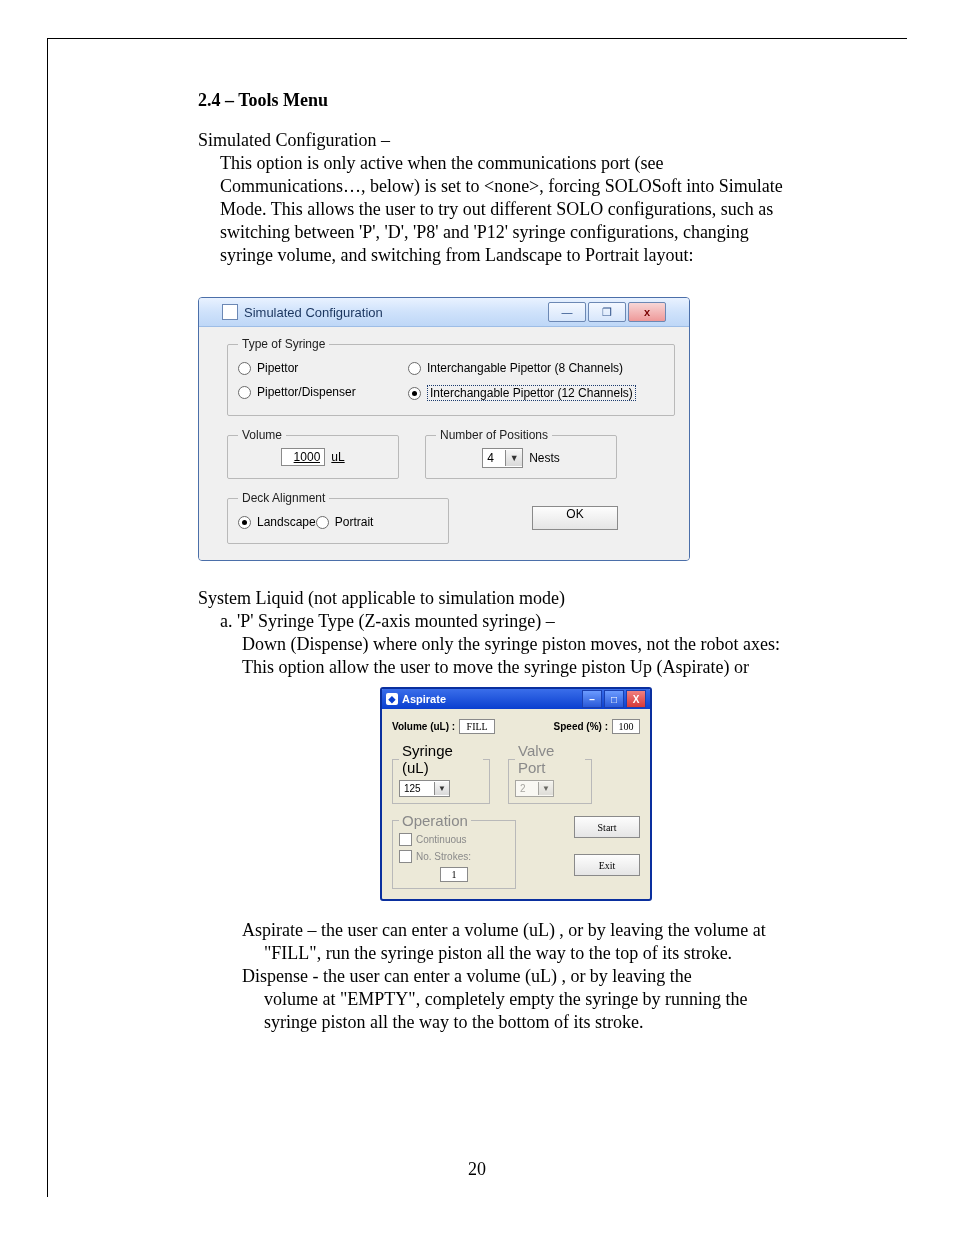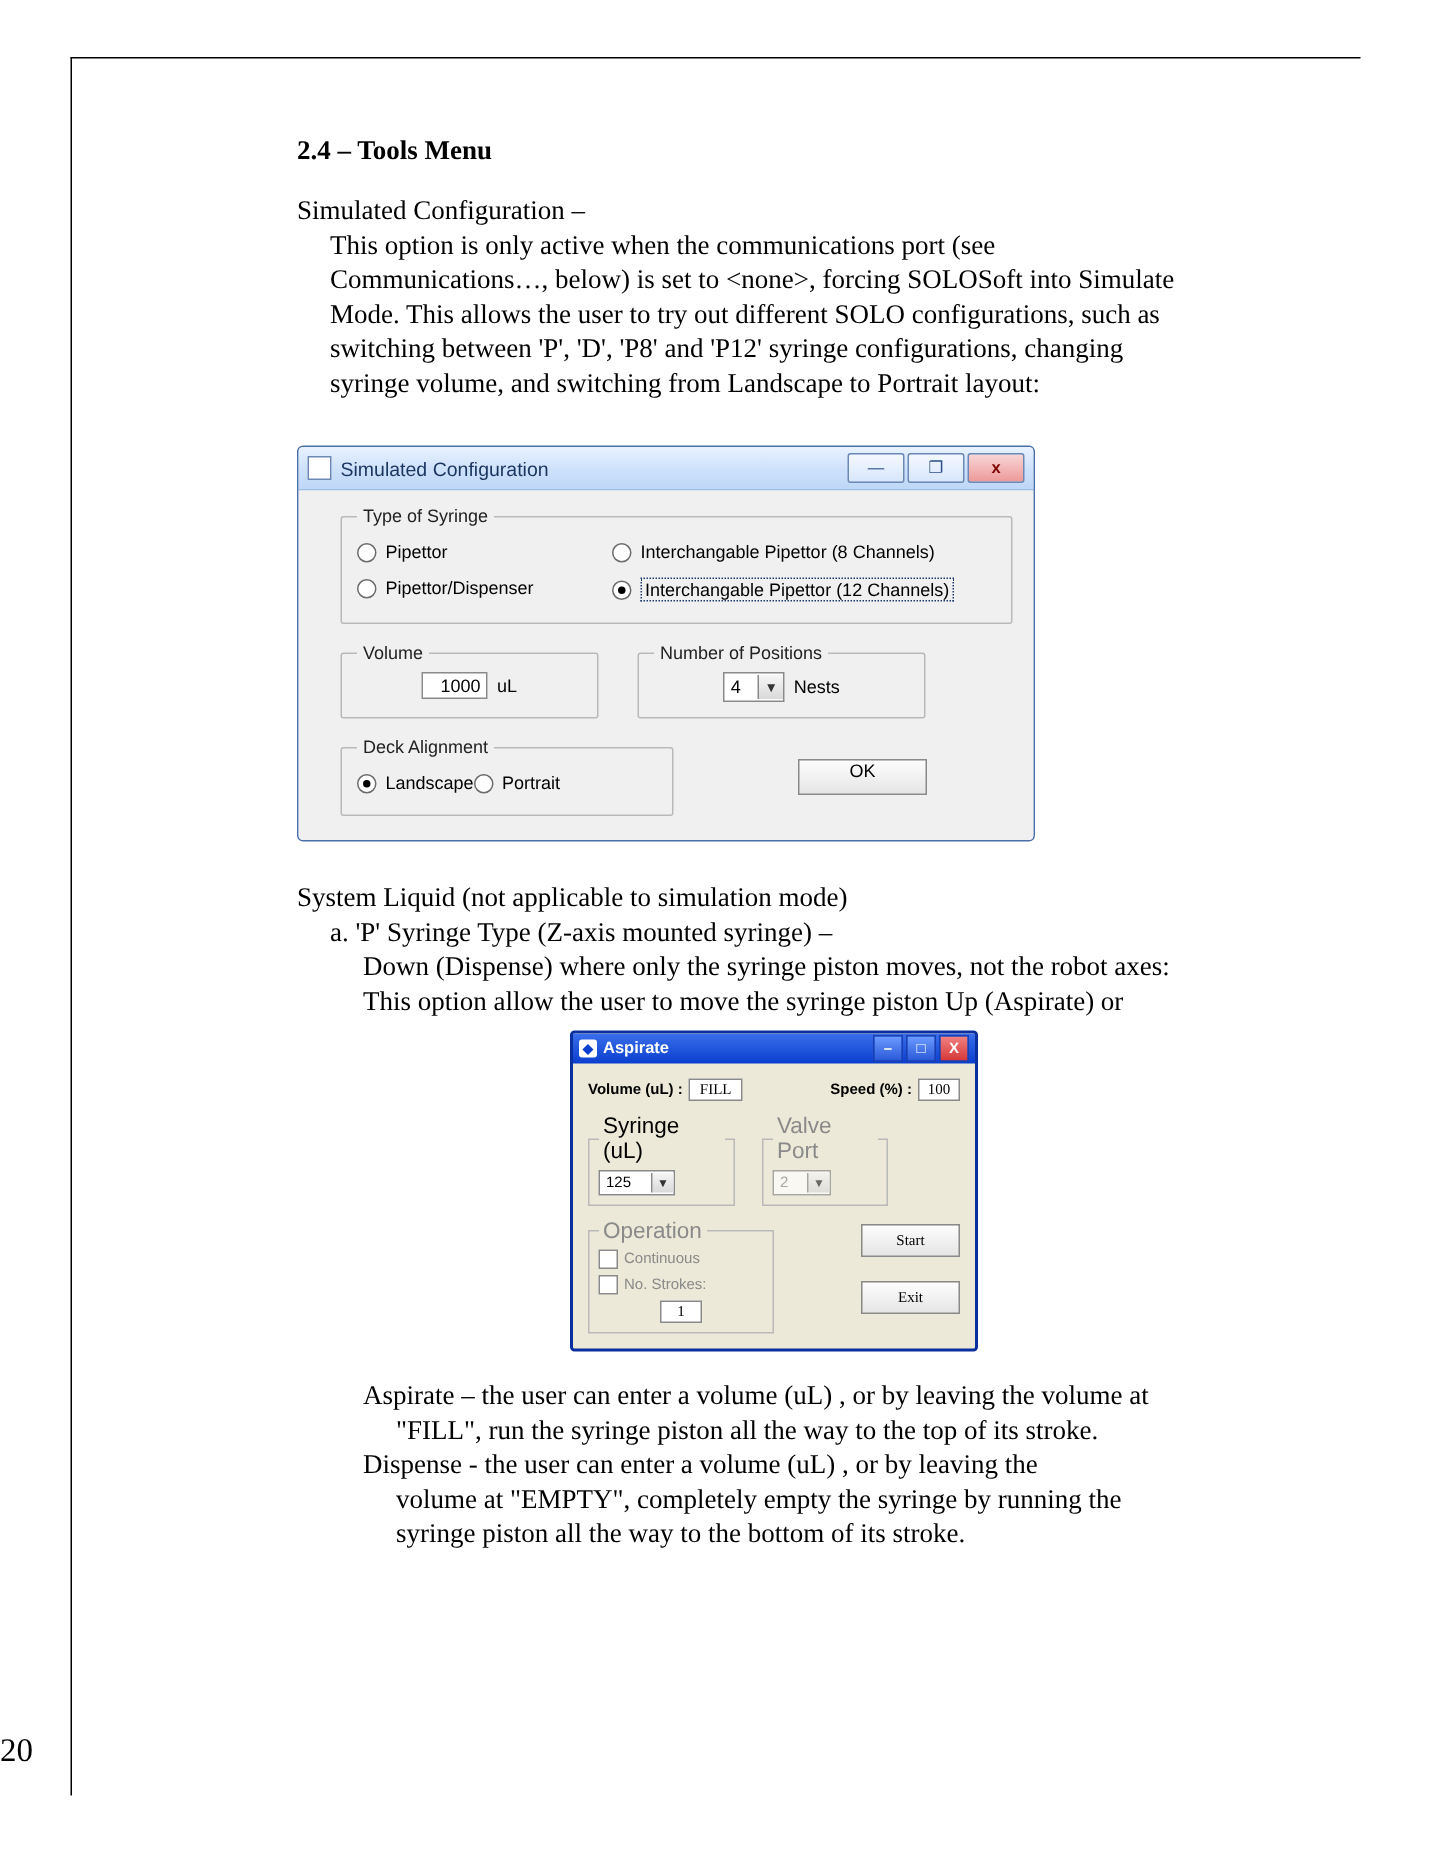--- a/index.html
+++ b/index.html
@@ -9,34 +9,34 @@
     box-sizing:border-box;
     padding:90px 120px 0 198px;
   }
   .rule-v{position:absolute;left:47px;top:38px;bottom:38px;border-left:1px solid #000;}
   .rule-h{position:absolute;left:47px;right:47px;top:38px;border-top:1px solid #000;}
   .heading{font-weight:bold;font-size:18px;margin-bottom:18px;}
   .body{font-size:18px;line-height:1.28;max-width:640px;}
   .indent1{margin-left:22px;}
   .indent2{margin-left:44px;}
   .gap{height:30px;}
-  .pagenum{position:absolute;left:0;right:0;bottom:55px;font-size:22px;}
+  .pagenum{position:absolute;left:0;right:0;bottom:55px;text-align:center;font-size:18px;}
 
   
   .win1{
     width:490px;margin:0 0 26px 0;
     border:1px solid #4b6fa9;border-radius:4px;overflow:hidden;
     background:#f0f0f0;
     box-shadow:0 0 0 1px #cfe0ff inset;
     font-family:Tahoma,Arial,sans-serif;font-size:12px;color:#000;
   }
   .win1 .titlebar{
     height:28px;background:linear-gradient(#e9f2ff,#cfe2fb 50%,#bed7f7);
     border-bottom:1px solid #9dbde6;
-    display:flex;align-items:center;padding:0 6px;
+    display:flex;align-items:center;padding:0 23px;
     color:#1a355f;
   }
   .win1 .titlebar .ticon{width:14px;height:14px;border:1px solid #6c88b4;background:#fff;margin-right:6px;}
   .win1 .titlebar .ttl{flex:1;font-size:13px;}
   .win1 .titlebar .wbtns{display:flex;gap:2px;}
   .win1 .wbtn{
     width:36px;height:18px;border:1px solid #6c88b4;border-radius:2px;
     background:linear-gradient(#f4f8ff,#d7e6fb);
     display:flex;align-items:center;justify-content:center;
     font-size:11px;line-height:1;color:#2b4f87;
@@ -168,21 +168,21 @@
               <span class="rdot sel"></span>
               <span class="focusbox">Interchangable Pipettor (12 Channels)</span>
             </div>
           </div>
         </div>
       </fieldset>
 
       <div class="row2">
         <fieldset class="grp" style="width:150px;">
           <legend>Volume</legend>
-          <div style="display:flex;align-items:center;justify-content:center;gap:6px;">
+          <div style="display:flex;align-items:center;justify-content:center;gap:6px;text-decoration:underline;">
             <input class="tinput" style="width: 44px;" value="1000">
             <span>uL</span>
           </div>
         </fieldset>
         <fieldset class="grp" style="width:170px;">
           <legend>Number of Positions</legend>
           <div style="display:flex;align-items:center;justify-content:center;gap:6px;">
             <div class="select">
               <span class="sval">4</span>
               <span class="sarrow">▼</span>

